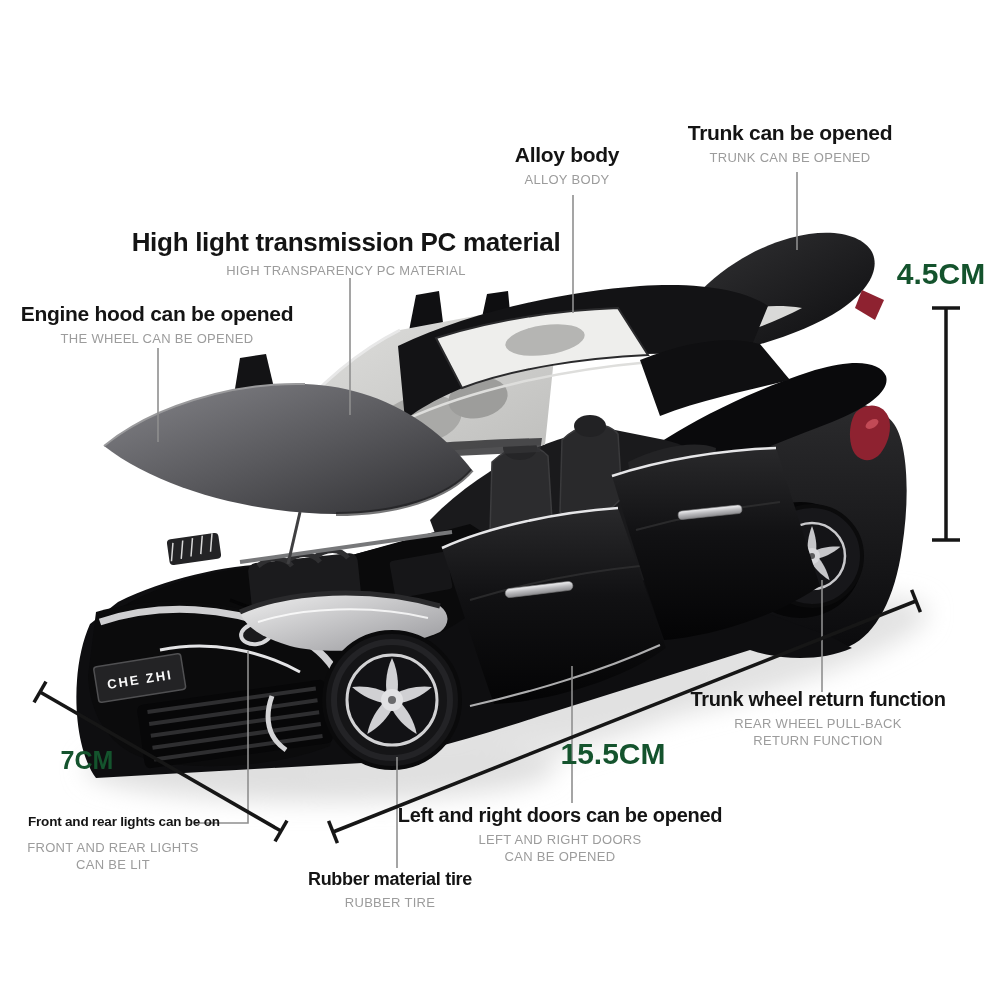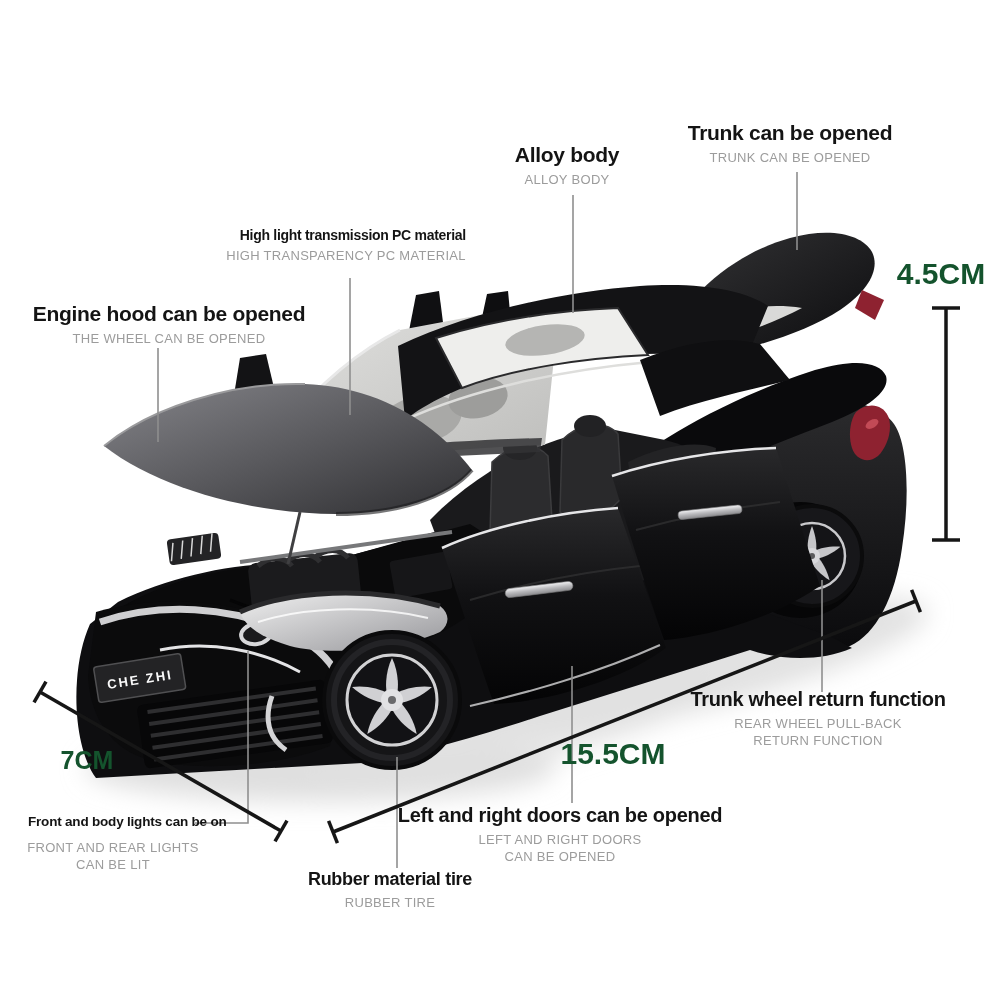--- a/index.html
+++ b/index.html
@@ -5,22 +5,22 @@
   html,body{margin:0;padding:0;}
   body{font-family:"Liberation Sans", sans-serif; background:#ffffff;}
   .stage{position:relative;width:1000px;height:1000px;background:#ffffff;overflow:hidden;}
   .stage svg.scene{position:absolute;left:0;top:0;}
   .callout{position:absolute;text-align:center;color:#141414;}
   .callout .h{font-weight:700;letter-spacing:-0.3px;white-space:nowrap;color:#141414;}
   .callout .s{color:#9c9c9c;font-size:13px;letter-spacing:0.3px;line-height:1.28;margin-top:5px;}
   .center{transform:translateX(-50%);}
   #co-trunk{left:790px;top:121px;} #co-trunk .h{font-size:21px;}
   #co-alloy{left:567px;top:143px;} #co-alloy .h{font-size:21px;}
-  #co-pc{left:346px;top:227px;} #co-pc .h{font-size:14px;text-align:right;}
-  #co-hood{left:169px;top:302px;} #co-hood .h{font-size:21px;}
+  #co-pc{left:346px;top:227px;} #co-pc .h{font-size:26px;text-align:right;}
+  #co-hood{left:157px;top:302px;} #co-hood .h{font-size:21px;}
   #co-rearwheel{left:818px;top:688px;} #co-rearwheel .h{font-size:20px;}
   #co-rearwheel .s{width:195px;margin-left:auto;margin-right:auto;}
   #co-doors{left:560px;top:804px;} #co-doors .h{font-size:20px;}
   #co-doors .s{width:175px;margin-left:auto;margin-right:auto;}
   #co-tire{left:390px;top:869px;} #co-tire .h{font-size:18px;}
   #co-lights-h{position:absolute;left:28px;top:814px;font-weight:700;font-size:13.5px;
     letter-spacing:-0.2px;color:#141414;white-space:nowrap;}
   #co-lights-s{position:absolute;left:113px;top:840px;width:185px;transform:translateX(-50%);
     text-align:center;color:#9c9c9c;font-size:13px;letter-spacing:0.3px;line-height:1.3;}
   .dim{position:absolute;font-weight:700;color:#14532d;white-space:nowrap;transform:translateX(-50%);}
@@ -270,21 +270,21 @@
   <div class="callout center" id="co-rearwheel">
     <div class="h">Trunk wheel return function</div>
     <div class="s">REAR WHEEL PULL-BACK RETURN FUNCTION</div>
   </div>
 
   <div class="callout center" id="co-doors">
     <div class="h">Left and right doors can be opened</div>
     <div class="s">LEFT AND RIGHT DOORS CAN BE OPENED</div>
   </div>
 
-  <div id="co-lights-h">Front and body lights can be on</div>
+  <div id="co-lights-h">Front and rear lights can be on</div>
   <div id="co-lights-s">FRONT AND REAR LIGHTS CAN BE LIT</div>
 
   <div class="callout center" id="co-tire">
     <div class="h">Rubber material tire</div>
     <div class="s">RUBBER TIRE</div>
   </div>
 
   <div class="dim" id="dim-h">4.5CM</div>
   <div class="dim" id="dim-w">7CM</div>
   <div class="dim" id="dim-l">15.5CM</div>

